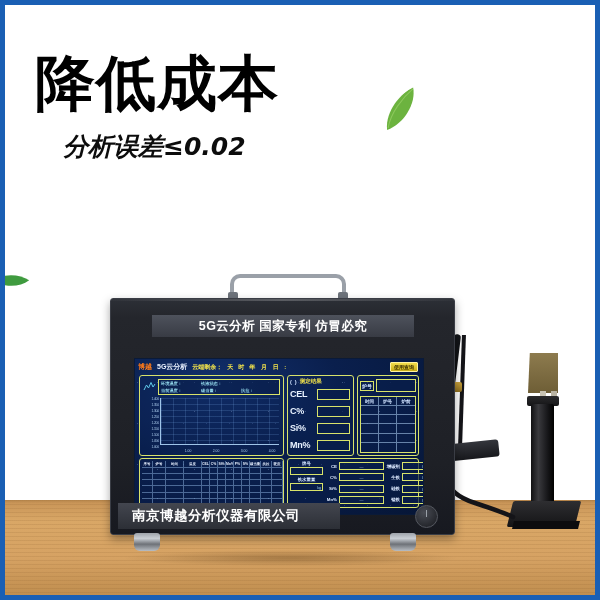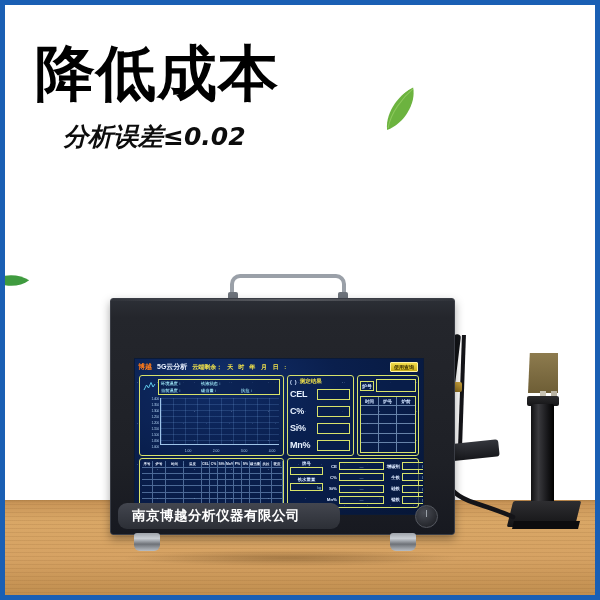--- a/index.html
+++ b/index.html
@@ -34,21 +34,21 @@
   }
   .headline {
     font-family: "DejaVu Sans", "Liberation Sans", sans-serif;
     font-weight: bold;
     font-size: 60px;
     line-height: 1.08;
     letter-spacing: 1px;
     color: #000000;
     white-space: nowrap;
   }
-  .headline.l2 { margin-top: 6px; }
+  .headline.l2 { margin-top: 16px; }
   .subheadline {
     margin-top: 14px;
     margin-left: 28px;
     font-family: "DejaVu Sans", "Liberation Sans", sans-serif;
     font-style: italic;
     font-weight: bold;
     font-size: 25px;
     color: #0c0c0c;
     white-space: nowrap;
   }
@@ -200,21 +200,20 @@
     position: absolute;
     left: 8px;
     top: 205px;
     width: 222px;
     height: 26px;
     background: linear-gradient(180deg, #43464f, #2c2f36);
     display: flex;
     align-items: center;
     padding-left: 14px;
     box-sizing: border-box;
-    border-radius: 9px;
   }
   .brand-text {
     color: #ffffff;
     font-size: 13.5px;
     font-weight: bold;
     letter-spacing: .5px;
     white-space: nowrap;
   }
   .power-btn {
     position: absolute;
@@ -749,20 +748,23 @@
 
     <div class="handle"></div>
     <div class="handle-foot l"></div>
     <div class="handle-foot r"></div>
 
     <div class="antenna"></div>
     <div class="antenna-base"></div>
 
     <div class="device-body"></div>
 
+    <div class="top-banner">
+      <span class="top-banner-text">5G云分析  国家专利  仿冒必究</span>
+    </div>
 
     <div class="screen">
       <div class="stars"></div>
 
       <div class="scr-head">
         <span class="scr-logo">博越</span>
         <span class="scr-title">5G云分析</span>
         <span class="scr-cloud">云端剩余：</span>
         <span class="scr-unit">天</span>
         <span class="scr-unit">时</span>

